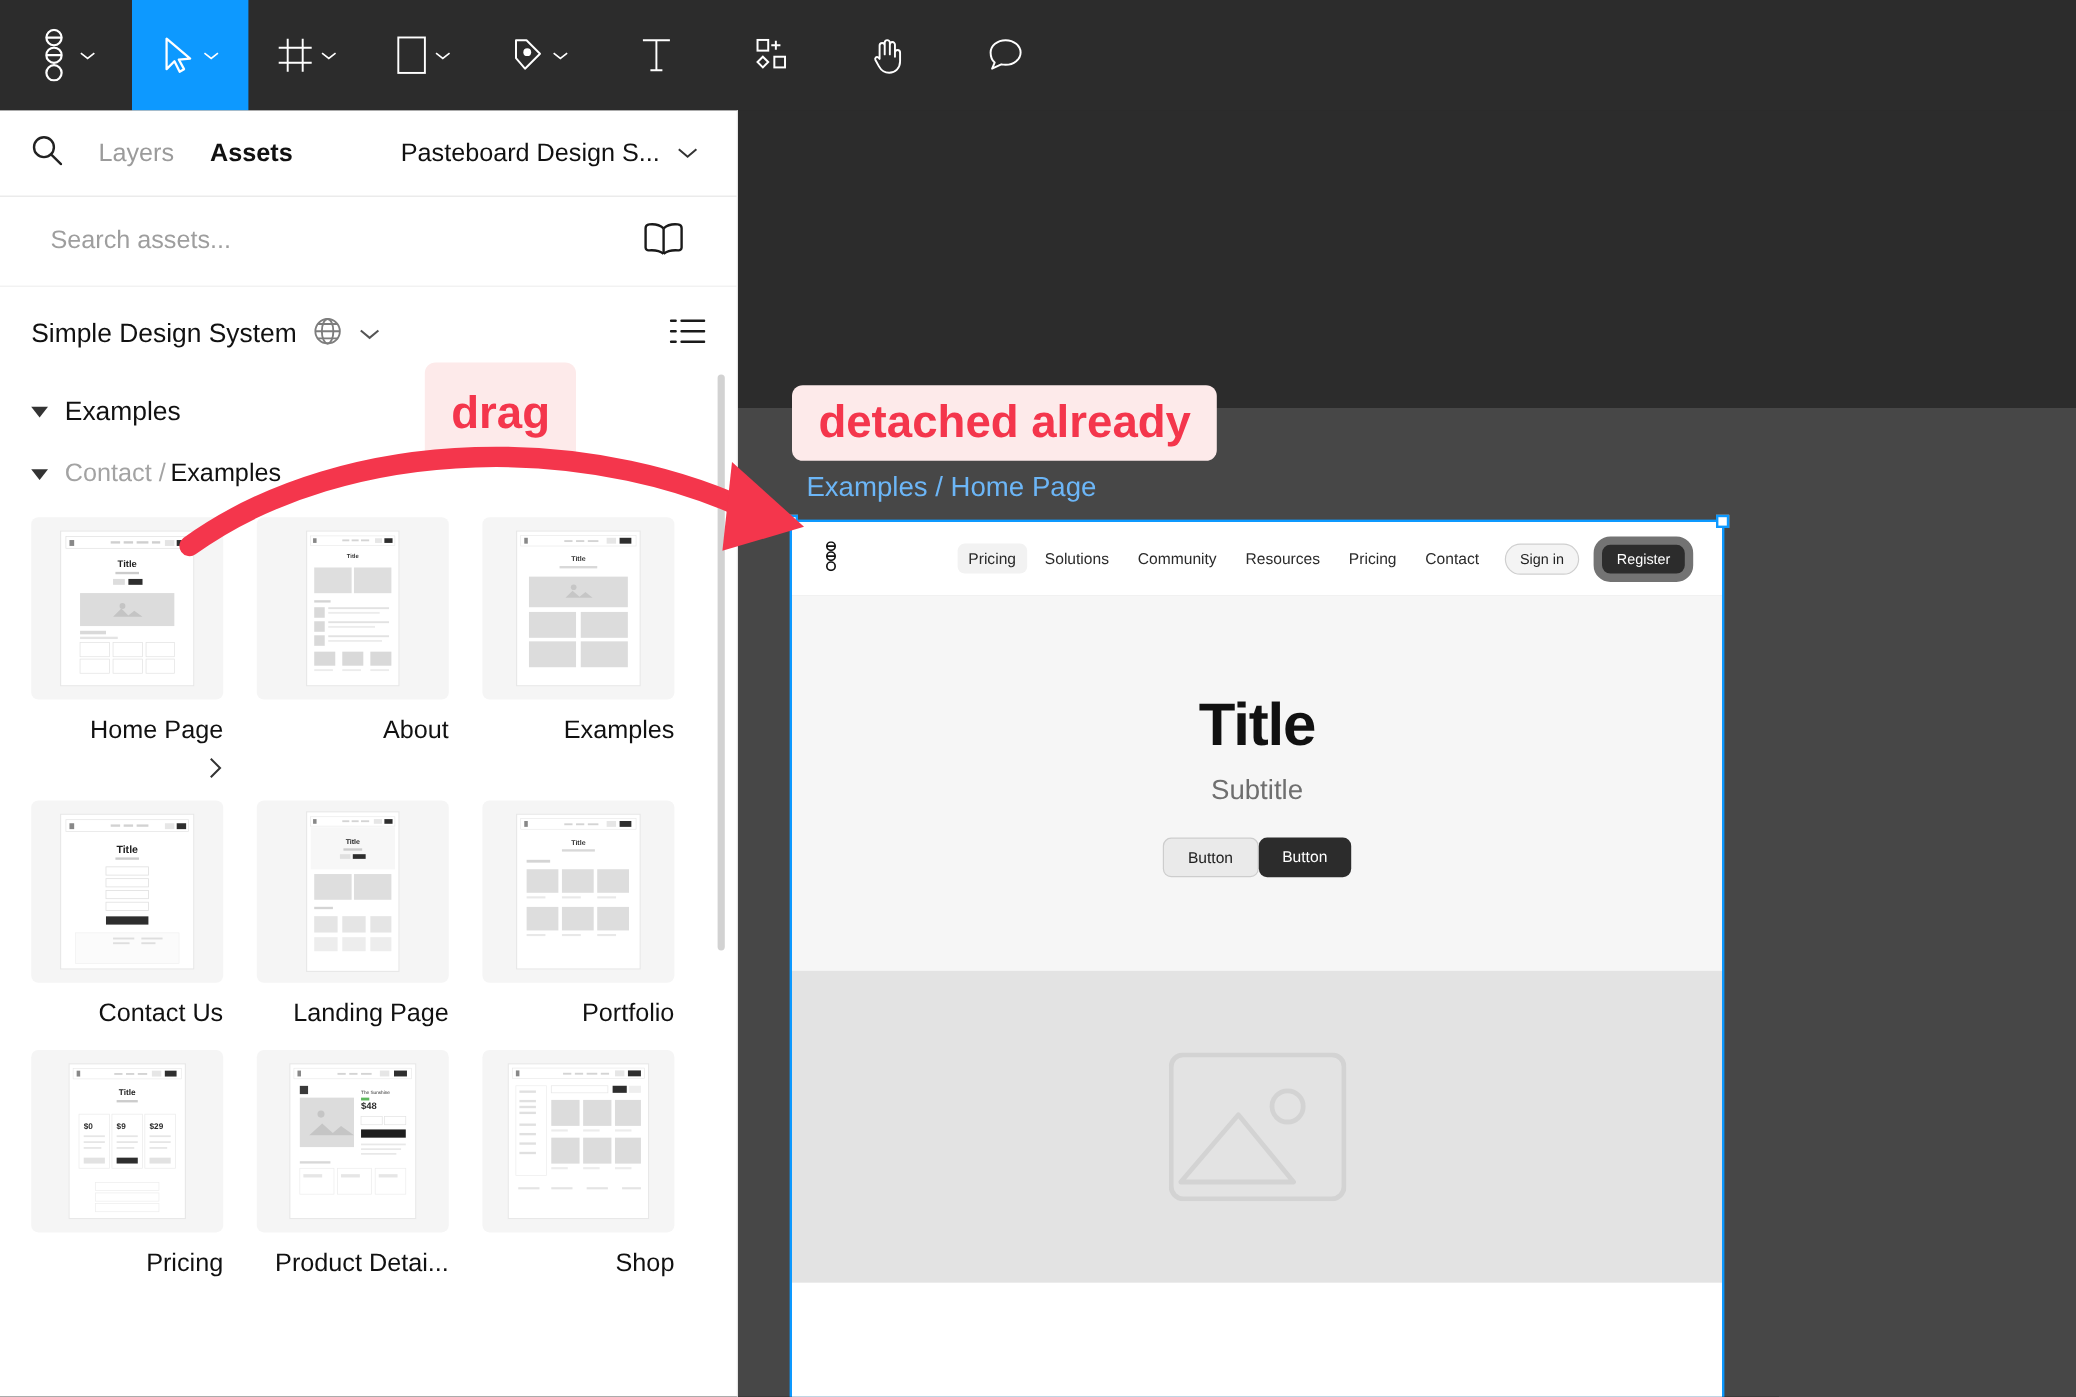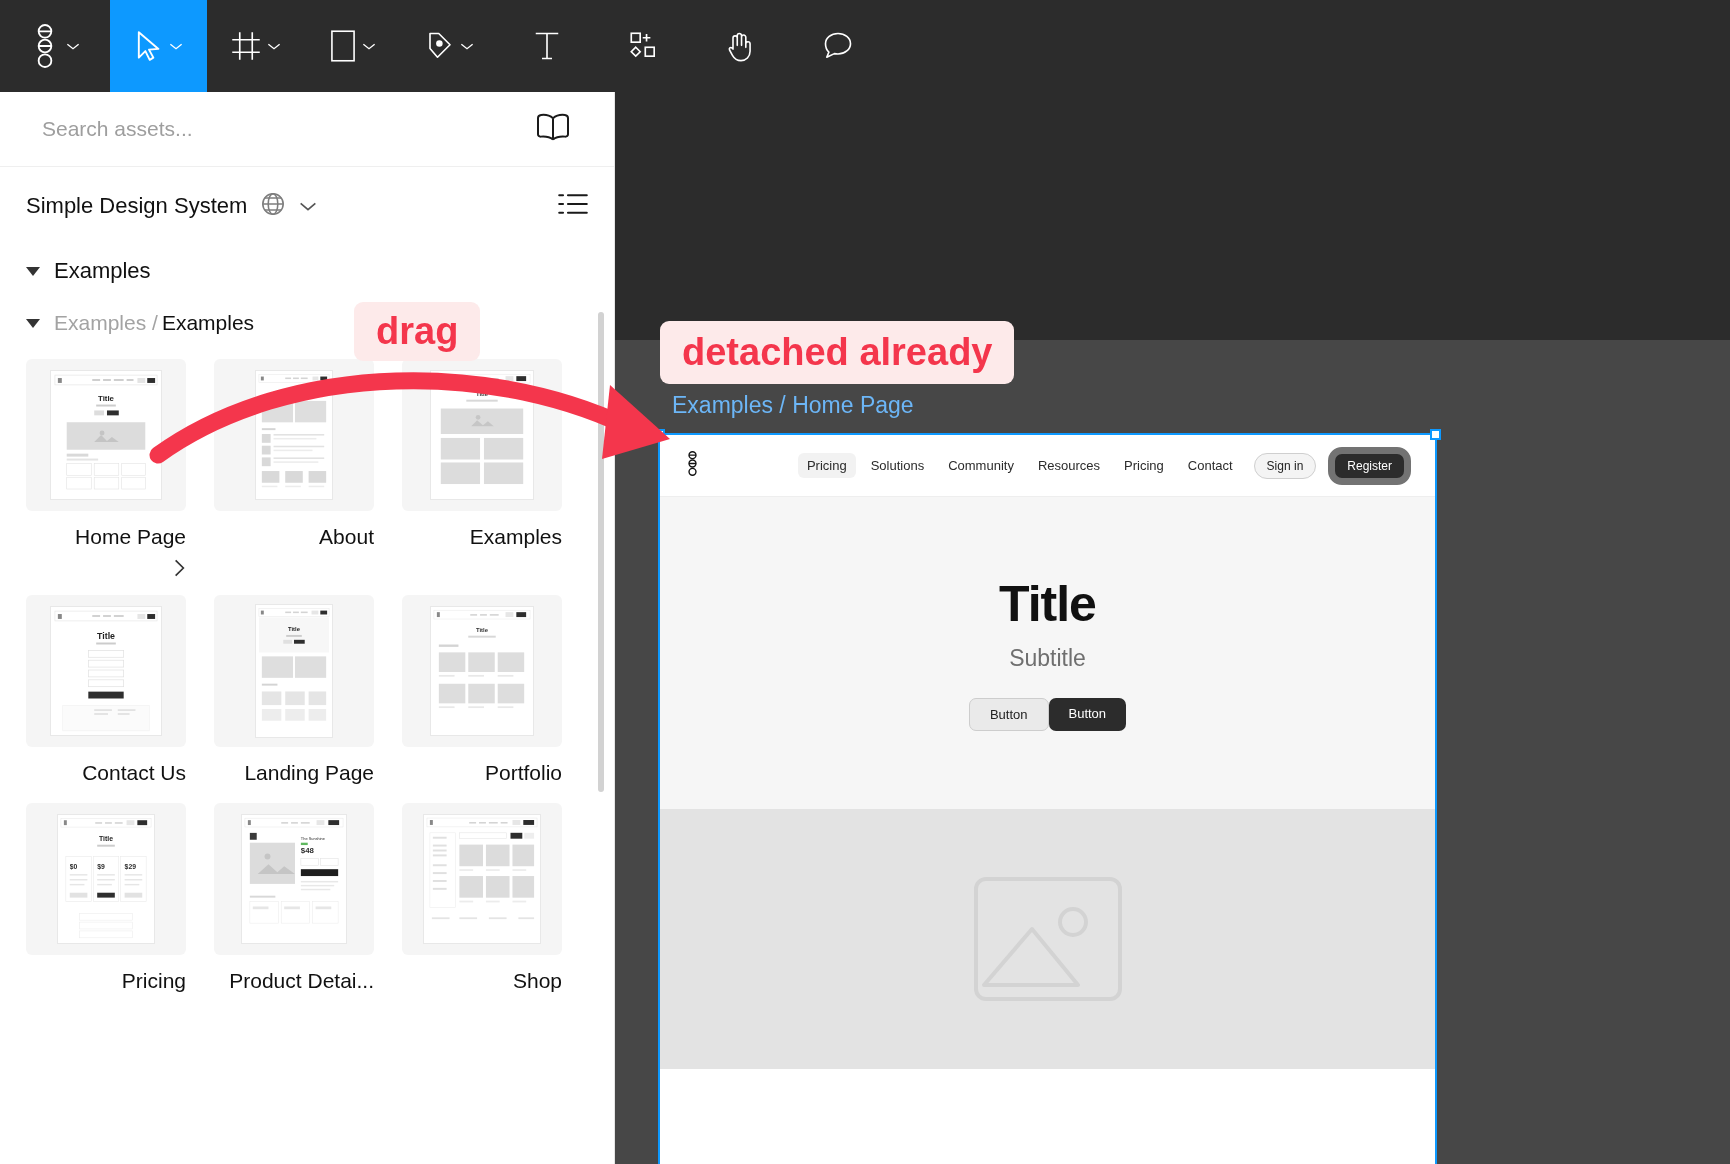--- a/index.html
+++ b/index.html
@@ -153,21 +153,21 @@
     height: 260px; background: #e3e3e3;
     display: flex; align-items: center; justify-content: center;
   }
   .fr-rest { height: 95px; background: #fff; }
 
   
   .anno {
     position: absolute; background: #fdeaea; color: #f4364c;
     font-weight: bold; border-radius: 9px; white-space: nowrap;
   }
-  #anno-drag { left: 354px; top: 302px; font-size: 38px; padding: 8px 22px; }
+  #anno-drag { left: 354px; top: 302px; font-size: 38px; padding: 22px 22px; }
   #anno-detached { left: 660px; top: 321px; font-size: 38px; padding: 10px 22px; }
   .arrow { position: absolute; left: 140px; top: 355px; pointer-events: none; }
 </style>
 </head>
 <body>
 
 <div id="app">
 
   <div class="toolbar">
     <div class="tool wide">
@@ -250,20 +250,36 @@
 
     <div class="tool">
       <svg width="30" height="30" viewBox="0 0 24 24">
         <path d="M12 2c5.5 0 10 3.6 10 8.2 0 4.5-4.5 8.2-10 8.2-1 0-2-.1-2.9-.3L3 21l1.7-4.1C3 15.4 2 13 2 10.2 2 5.6 6.5 2 12 2z" fill="none" stroke="#fff" stroke-width="1.3" stroke-linejoin="round"></path>
       </svg>
     </div>
   </div>
 
   <div class="panel">
 
+    <div class="panel-tabs">
+      <span>
+        <svg width="26" height="26" viewBox="0 0 22 22">
+          <circle cx="9" cy="9" r="7" fill="none" stroke="#222" stroke-width="1.7"></circle>
+          <path d="M14.2 14.2L21 21" stroke="#222" stroke-width="1.7" fill="none" stroke-linecap="round"></path>
+        </svg>
+      </span>
+      <span class="tab">Layers</span>
+      <span class="tab active">Assets</span>
+      <span class="lib-select">
+        <span>Pasteboard Design S...</span>
+        <svg width="18" height="11" viewBox="0 0 14 9">
+            <path d="M1 2l6 5 6-5" fill="none" stroke="#333" stroke-width="1.4"></path>
+          </svg>
+      </span>
+    </div>
 
     <div class="search-row">
       <input class="search-input" type="text" placeholder="Search assets..." style="">
       <span>
         <svg width="38" height="30" viewBox="0 0 30 24">
           <g fill="none" stroke="#1a1a1a" stroke-width="1.6" stroke-linejoin="round">
             <path d="M15 5c-2.5-2.2-6-3-9.5-2.6C4 2.6 3 3.5 3 4.8v13c0 1.2 1 2 2.2 1.9C8.6 19.4 12.5 20 15 22"></path>
             <path d="M15 5c2.5-2.2 6-3 9.5-2.6C26 2.6 27 3.5 27 4.8v13c0 1.2-1 2-2.2 1.9-3.4-.3-7.3.3-9.8 2.3"></path>
             <path d="M15 5v17"></path>
           </g>
@@ -296,21 +312,21 @@
       </span>
     </div>
 
     <div class="group-head">
       <span class="tri"></span>
       <span>Examples</span>
     </div>
 
     <div class="group-head sub">
       <span class="tri"></span>
-      <span class="muted">Examples / </span>
+      <span class="muted">Contact / </span>
       <span style="margin-left:-10px;">Examples</span>
     </div>
 
     <div class="grid">
 
       <div class="cell">
         <div class="thumb">
           <svg width="112" height="130" viewBox="0 0 112 130" class="mini">
             <rect x="4" y="4" width="104" height="10" fill="#fff" stroke="#e0e0e0" stroke-width=".6"></rect>
             <rect x="7" y="7" width="4" height="5" fill="#888"></rect>

